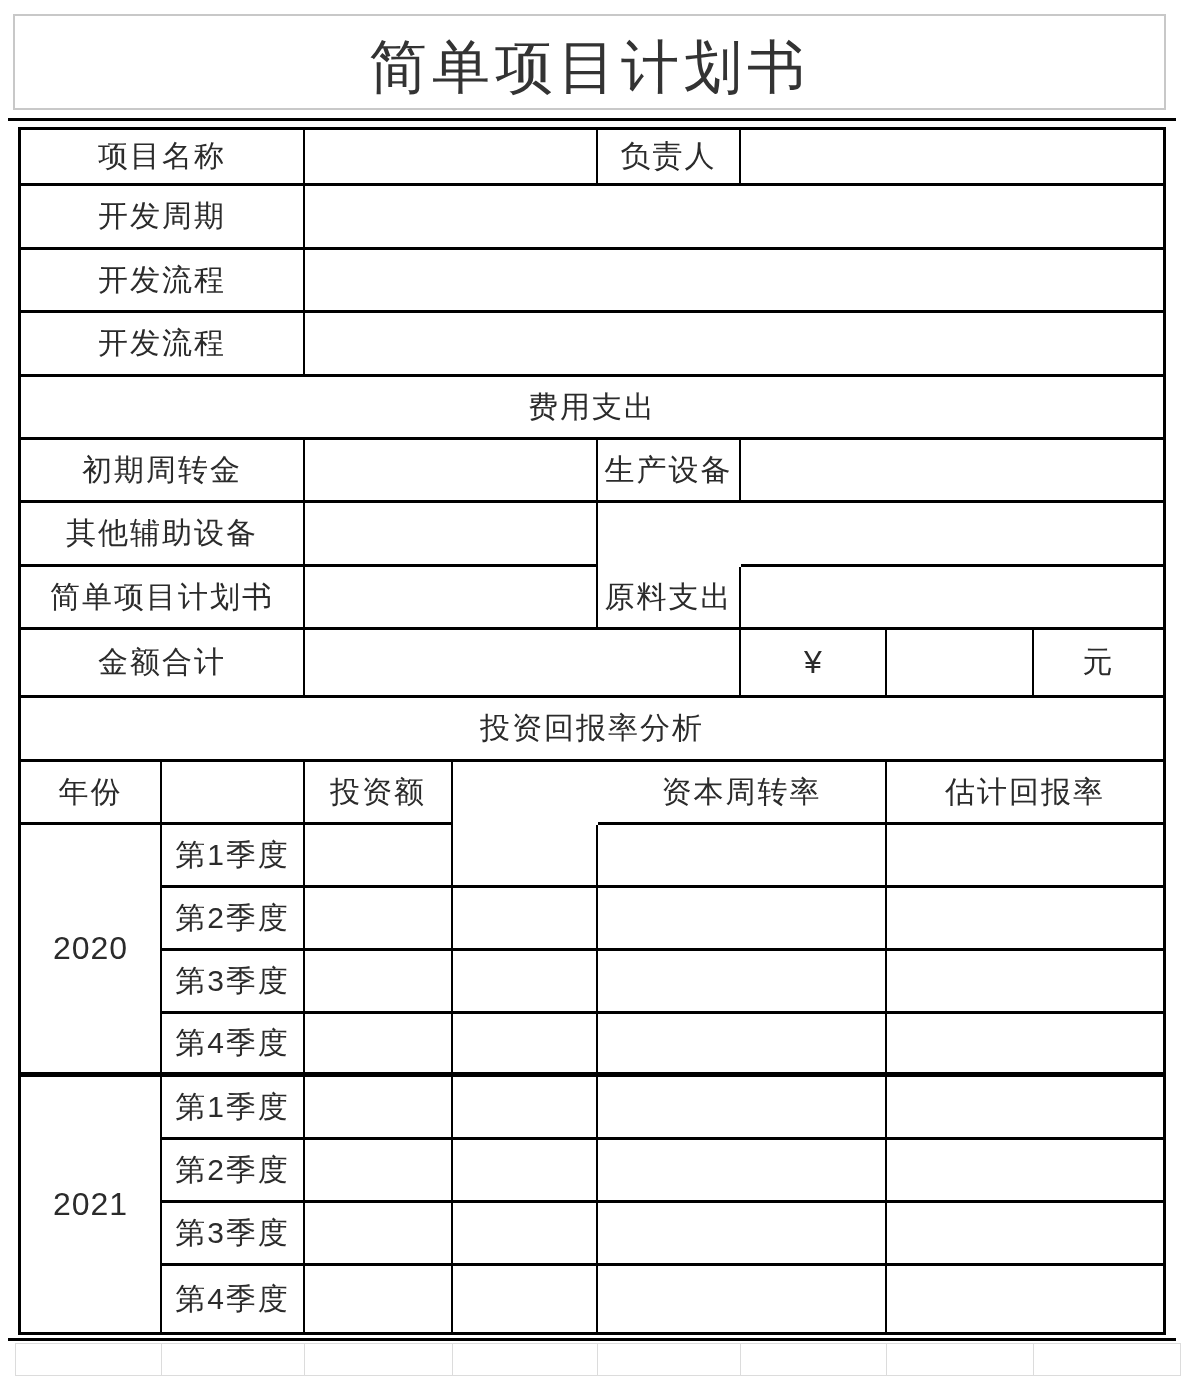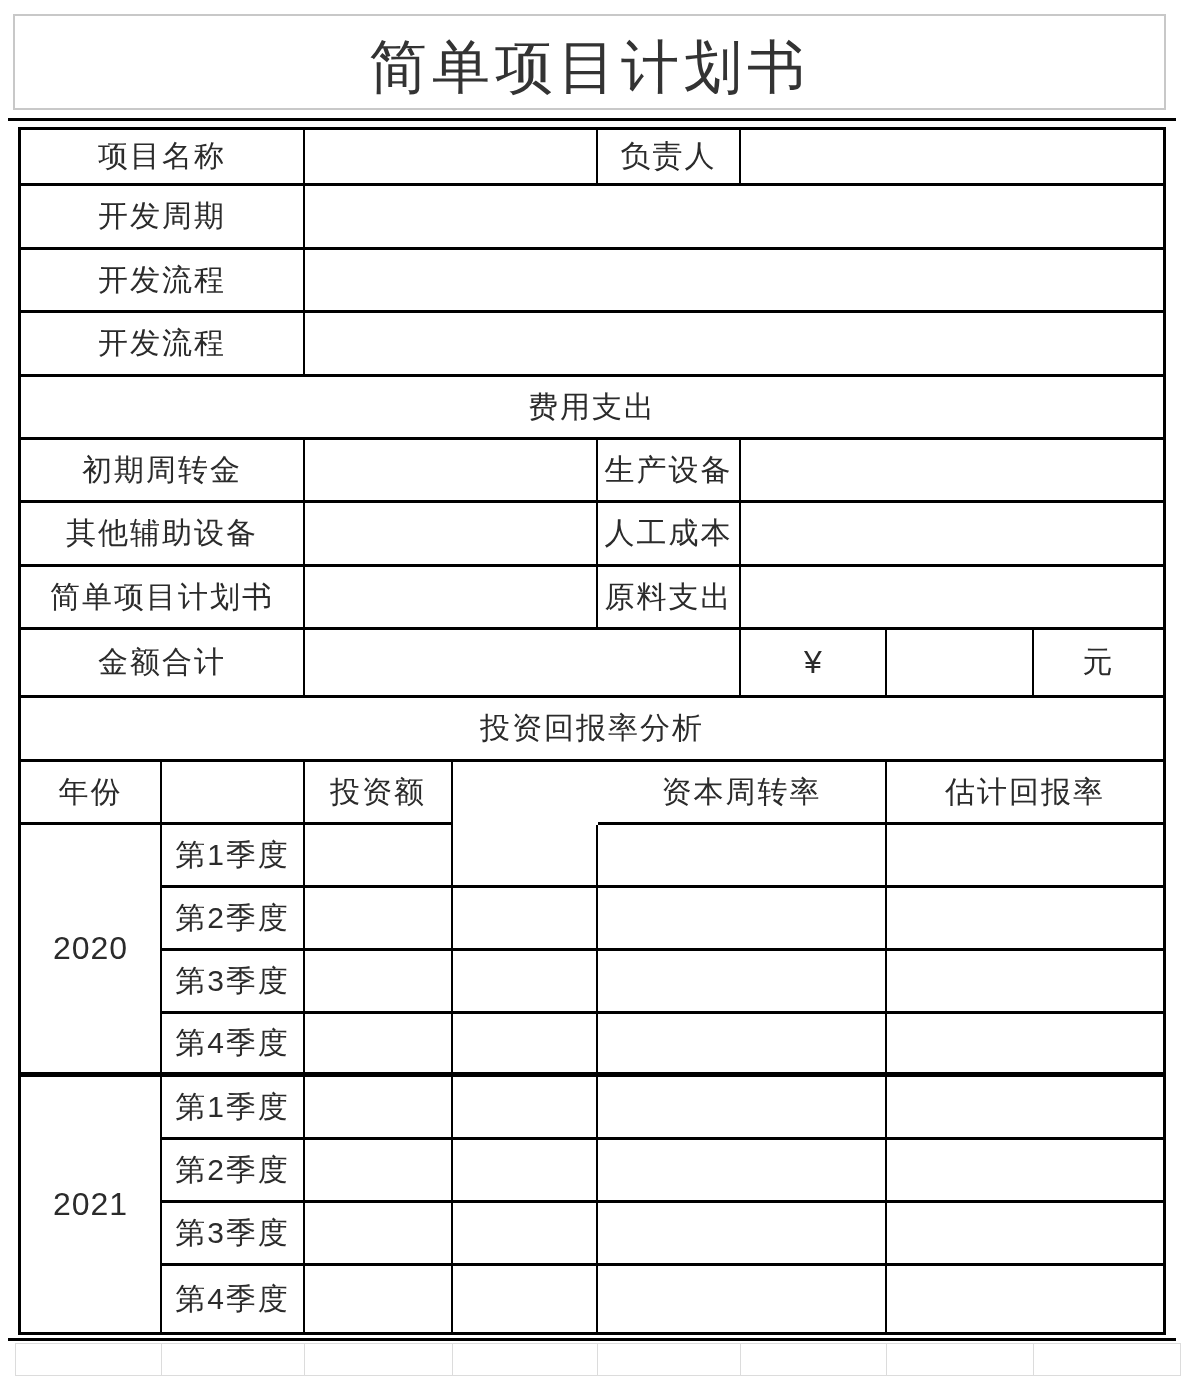--- a/index.html
+++ b/index.html
@@ -86,21 +86,20 @@
 
     <div class="cell ce" style="grid-area:5/1/6/9">费用支出</div>
 
     <div class="cell" style="grid-area:6/1/7/3">初期周转金</div>
     <div class="cell" style="grid-area:6/3/7/5"></div>
     <div class="cell" style="grid-area:6/5/7/6">生产设备</div>
     <div class="cell ce" style="grid-area:6/6/7/9"></div>
 
     <div class="cell" style="grid-area:7/1/8/3">其他辅助设备</div>
     <div class="cell" style="grid-area:7/3/8/5"></div>
-    <div class="cell" style="grid-area:7/5/8/6">人工成本</div>
     <div class="cell ce" style="grid-area:7/6/8/9"></div>
 
     <div class="cell" style="grid-area:8/1/9/3">简单项目计划书</div>
     <div class="cell" style="grid-area:8/3/9/5"></div>
     <div class="cell" style="grid-area:8/5/9/6">原料支出</div>
     <div class="cell ce" style="grid-area:8/6/9/9"></div>
 
     <div class="cell" style="grid-area:9/1/10/3">金额合计</div>
     <div class="cell" style="grid-area:9/3/10/6"></div>
     <div class="cell cur" style="grid-area:9/6/10/7">¥</div>

